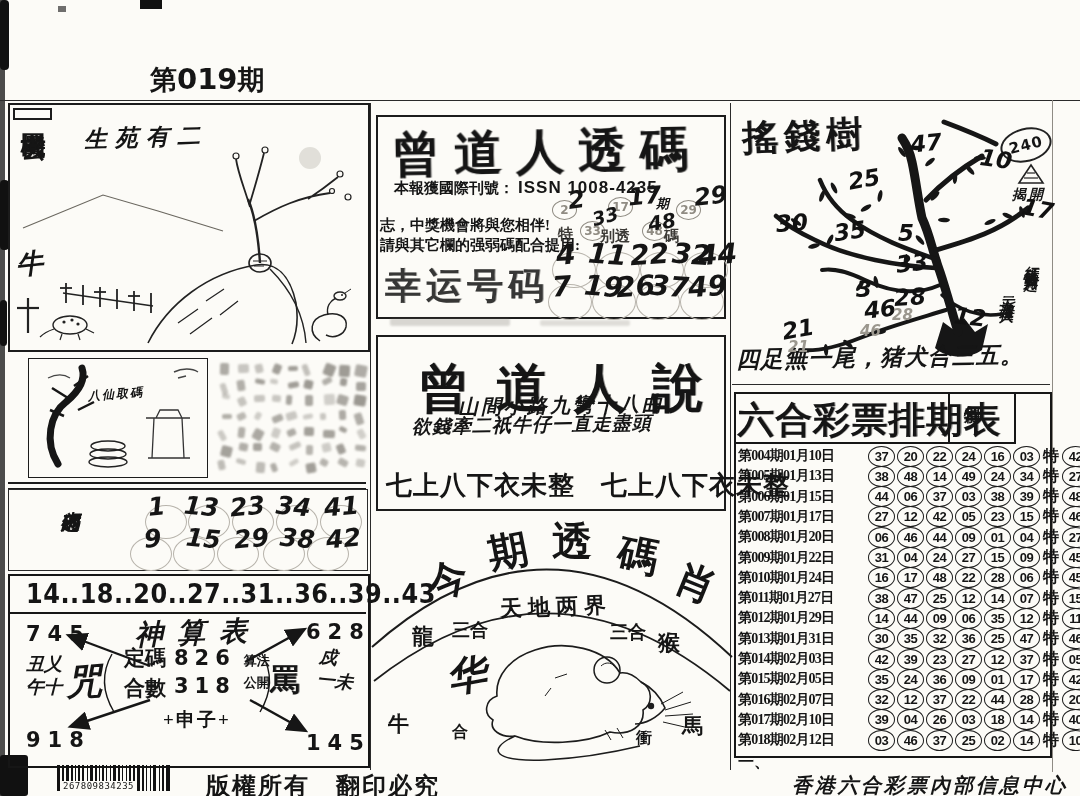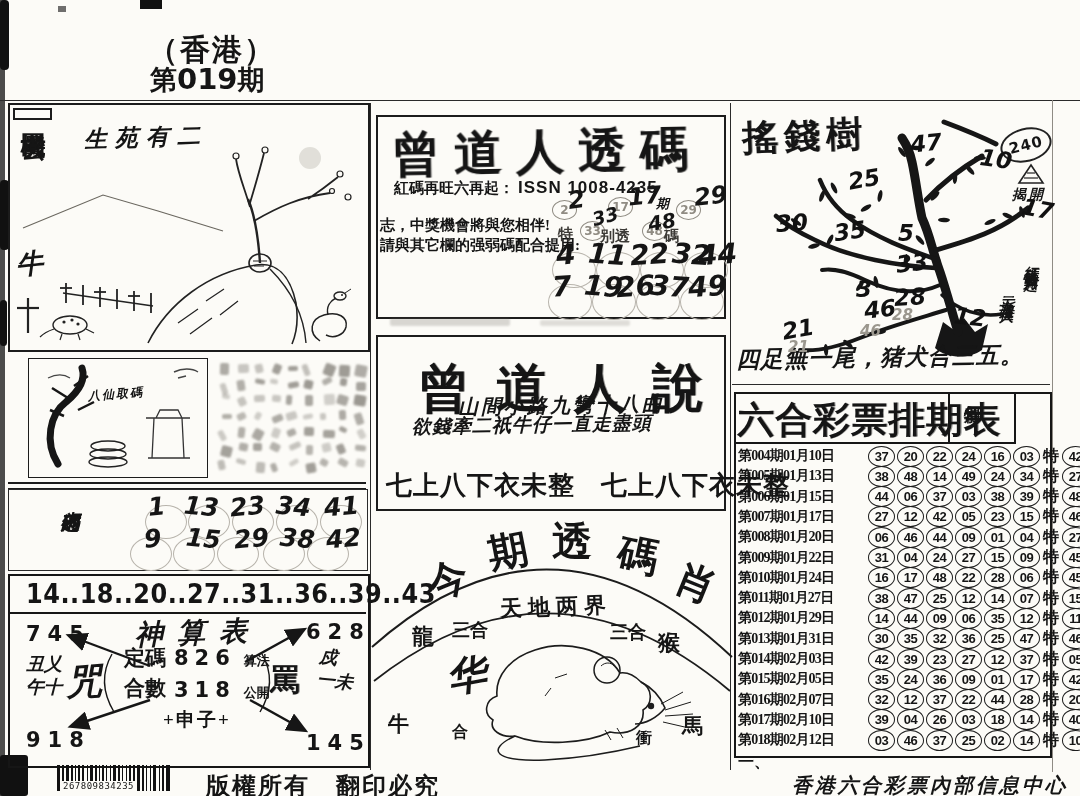--- a/index.html
+++ b/index.html
@@ -33,21 +33,20 @@
 <div id="page">
 
   <div class="noise" style="left:0;top:0;width:5px;height:796px;opacity:.75;"></div>
   <div class="noise" style="left:0;top:180;width:9px;height:70px;border-radius:4px;"></div>
   <div class="noise" style="left:0;top:180px;width:9px;height:70px;border-radius:4px;"></div>
   <div class="noise" style="left:0;top:300px;width:7px;height:46px;border-radius:4px;"></div>
   <div class="noise" style="left:0;top:755px;width:28px;height:41px;border-radius:3px;"></div>
   <div class="noise" style="left:140px;top:0;width:22px;height:9px;"></div>
   <div class="noise" style="left:58px;top:6px;width:8px;height:6px;opacity:.6;"></div>
 
-  <div class="abs print" style="left:148px;top:30px;font-size:30px;font-weight:bold;letter-spacing:2px;">（香港）</div>
   <div class="abs" style="left:150px;top:62px;font-size:27px;font-weight:bold;">
     <span>第</span><span style="font-family:'DejaVu Sans',sans-serif;font-size:29px;">019</span><span>期</span>
   </div>
   <div class="abs" style="left:0;top:100px;width:1080px;height:0;border-top:1.6px solid #2a2a2a;"></div>
 
   <div class="abs" style="left:370px;top:103px;width:0;height:667px;border-left:1.6px solid #2a2a2a;"></div>
   <div class="abs" style="left:730px;top:103px;width:0;height:667px;border-left:1.6px solid #2a2a2a;"></div>
   <div class="abs" style="left:1052px;top:100px;width:0;height:672px;border-left:1.2px solid #8f8b84;"></div>
 
   <div class="box" style="left:8px;top:103px;width:358px;height:245px;"></div>
@@ -197,21 +196,21 @@
   <div class="abs hw" style="left:318px;top:646px;font-size:18px;line-height:1.3;transform:rotate(6deg);">
     <div>戍</div>
     <div>一未</div>
   </div>
   <div class="abs" style="left:124px;top:644px;">
     <div style="display:flex;align-items:baseline;gap:8px;">
       <span style="font:bold 21px 'Liberation Serif',serif;">定碼</span>
       <span style="font:600 21px 'DejaVu Sans',sans-serif;letter-spacing:6px;">826</span>
       <span style="font:bold 13px 'Liberation Serif',serif;">算法</span>
     </div>
-    <div style="display:flex;align-items:flex-end;gap:8px;margin-top:2px;">
+    <div style="display:flex;align-items:flex-start;gap:8px;margin-top:2px;">
       <span style="font:bold 21px 'Liberation Serif',serif;">合數</span>
       <span style="font:600 21px 'DejaVu Sans',sans-serif;letter-spacing:6px;">318</span>
       <span style="font:bold 13px 'Liberation Serif',serif;">公開</span>
     </div>
     <div style="font:bold 19px 'Liberation Serif',serif;text-align:center;margin-top:5px;letter-spacing:2px;">+申子+</div>
   </div>
   <svg style="left:8px;top:574px;" width="358" height="190" viewBox="0 0 358 190">
     <defs>
         <marker id="ah" markerWidth="9" markerHeight="8" refX="7" refY="4" orient="auto">
           <path d="M0 0 L9 4 L0 8 Z" fill="#161616"></path>
@@ -256,26 +255,27 @@
       <rect x="104" y="1" width="1" height="26" fill="#111"></rect>
       <rect x="107" y="1" width="2" height="26" fill="#111"></rect>
       <rect x="111" y="1" width="4" height="26" fill="#111"></rect>
     </svg>
   <div class="abs" style="left:62px;top:781px;font:9px 'DejaVu Sans Mono',monospace;background:#fcfbf7;padding:0 1px;letter-spacing:.5px;">267809834235</div>
   <div class="abs print" style="left:206px;top:770px;font-size:24px;font-weight:bold;letter-spacing:2px;">版權所有　翻印必究</div>
 
   <div class="box" style="left:376px;top:115px;width:346px;height:200px;"></div>
   <div class="abs callig" style="left:392px;top:120px;font-size:48px;letter-spacing:14px;transform:rotate(-1deg);filter:blur(.2px);">曾道人透碼</div>
   <div class="abs" style="left:394px;top:178px;font-weight:bold;">
-    <span style="font-size:15px;">紅碼再旺六再起：</span>
+    <span style="font-size:15px;">本報獲國際刊號：</span>
     <span style="font:bold 17px 'Liberation Sans',sans-serif;letter-spacing:1px;">ISSN 1008-4235</span>
   </div>
   <div class="abs print" style="left:380px;top:216px;font-size:15px;font-weight:bold;">志，中獎機會將與您相伴!</div>
   <div class="abs print" style="left:380px;top:236px;font-size:15px;font-weight:bold;">請與其它欄的强弱碼配合提用:</div>
   <div class="abs" id="special-cluster"></div>
+  <div class="abs callig" style="left:385px;top:262px;font-size:36px;letter-spacing:5px;opacity:.85;filter:blur(.5px);">幸运号码</div>
   <div class="abs" id="lucky-area"></div>
 
   <div class="smudge" style="left:390px;top:318px;width:120px;height:8px;opacity:.25;"></div>
   <div class="smudge" style="left:540px;top:320px;width:90px;height:6px;opacity:.2;"></div>
 
   <div class="box" style="left:376px;top:335px;width:346px;height:172px;"></div>
   <div class="abs callig" style="left:418px;top:354px;font-size:52px;letter-spacing:26px;">曾道人說</div>
   <div class="abs hw" style="left:458px;top:392px;font-size:20px;letter-spacing:3px;transform:rotate(-1deg);">山間小路九彎十八曲</div>
   <div class="abs hw" style="left:412px;top:412px;font-size:19px;letter-spacing:1px;transform:rotate(-1deg);">欲錢牽二祇牛仔一直走盡頭</div>
   <div class="abs" style="left:386px;top:468px;font:bold 26px 'Liberation Serif',serif;letter-spacing:1px;white-space:nowrap;">

